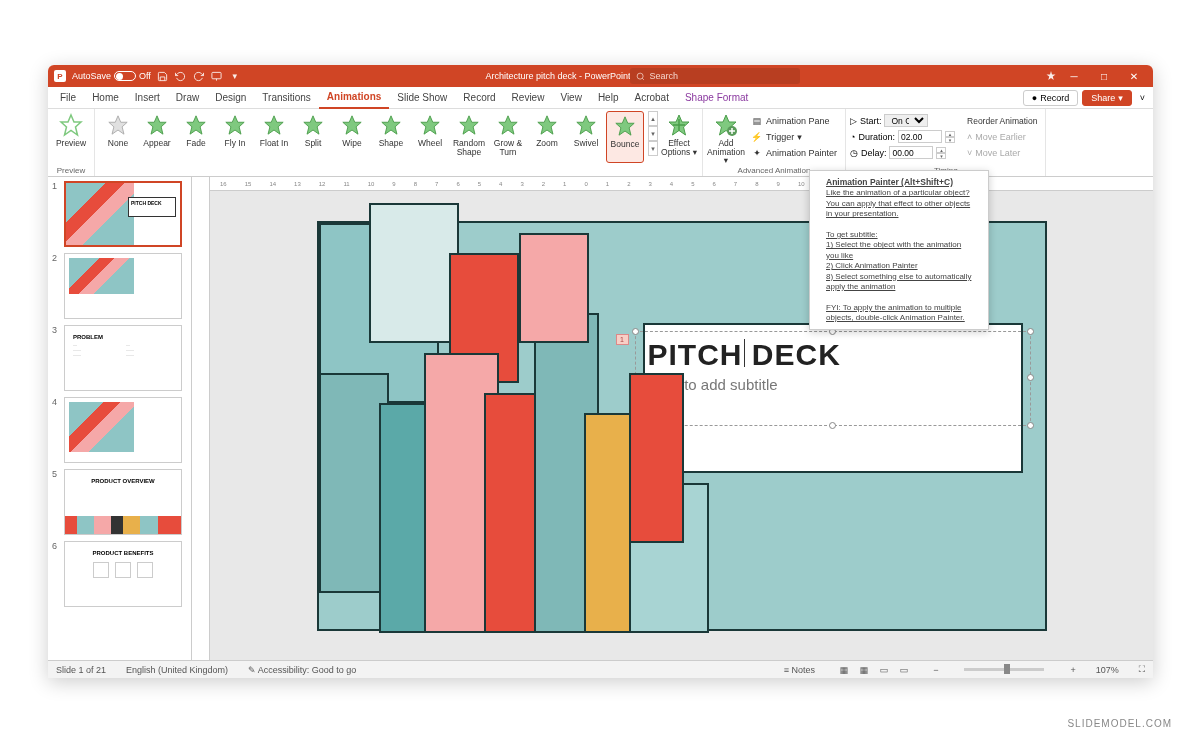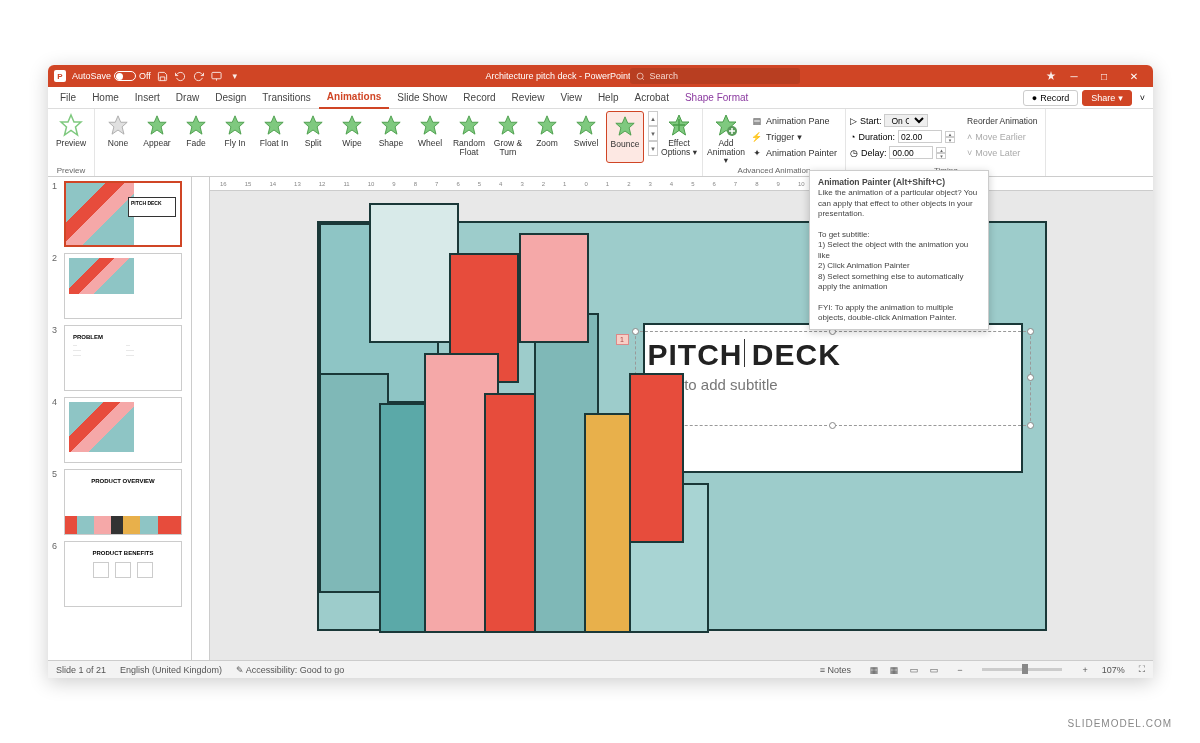--- a/index.html
+++ b/index.html
@@ -72,24 +72,24 @@
 .buildings { position: absolute; left: 0; top: 0; width: 56%; height: 100%; }
 .bld { position:absolute; border:2px solid #1a3838; }
 .textcard { position:absolute; right:22px; top:100px; width:380px; height:150px; background:#fff; border:2px solid #1a3838; padding:28px 20px 10px; }
 .textbox-sel { position:absolute; right:14px; top:108px; width:396px; height:95px; border:1px dashed #999; }
 .handle { position:absolute; width:7px; height:7px; background:#fff; border:1px solid #888; border-radius:50%; }
 .anim-tag { position:absolute; width:13px; height:11px; background:#f8cfc6; border:1px solid #d88; font-size:7px; display:flex; align-items:center; justify-content:center; color:#a44; }
 .title-text { font-size:30px; font-weight:800; color:#222; letter-spacing:1px; }
 .sub-text { font-size:15px; color:#777; margin-top:4px; }
 .cursor-line { position:absolute; width:1px; height:28px; background:#333; left:108px; top:7px; }
 
-.tooltip { position:absolute; right:164px; top:105px; width:180px; background:#fff; border:1px solid #ccc; box-shadow:0 2px 8px rgba(0,0,0,.2); padding:6px 8px; font-size:8px; color:#444; z-index:50; line-height:1.3; }
+.tooltip { position:absolute; right:164px; top:105px; width:180px; background:#fff; border:1px solid #ccc; box-shadow:0 2px 8px rgba(0,0,0,.2); padding:6px 16px; font-size:8px; color:#444; z-index:50; line-height:1.3;text-decoration:underline; }
 .tooltip b { font-size:8.5px; }
 
-.statusbar { height: 18px; background: #f3f3f3; border-top: 1px solid #ccc; display: flex; align-items: center; font-size: 9px; color: #555; padding: 0 8px; gap: 14px; }
+.statusbar { height: 18px; background: #f3f3f3; border-top: 1px solid #ccc; display: flex; align-items: center; font-size: 9px; color: #555; padding: 0 8px; gap: 20px; }
 .statusbar .spacer { flex: 1; }
 .view-btns { display:flex; gap:2px; }
 .view-btn { width:18px; height:14px; border:1px solid transparent; display:flex; align-items:center; justify-content:center; font-size:9px; color:#555;}
 .zoom-slider { width:80px; height:3px; background:#ccc; position:relative; margin:0 6px;}
 .zoom-slider::after { content:""; position:absolute; width:6px; height:10px; background:#888; left:50%; top:-4px; }
 
 .watermark { position:absolute; right:28px; bottom:14px; font-size:10px; color:#888; letter-spacing:1px; }
 </style>
 </head>
 <body>
@@ -262,21 +262,21 @@
                 </svg>
               </div>
               <div class="lbl">Wheel</div>
             </div>
             <div class="big-btn">
               <div class="ic">
                 <svg width="22" height="22" viewBox="0 0 24 24">
                   <polygon class="star " points="12,2 15,9 22,9 16.5,14 18.5,22 12,17.5 5.5,22 7.5,14 2,9 9,9"></polygon>
                 </svg>
               </div>
-              <div class="lbl">Random Float</div>
+              <div class="lbl">Random Shape</div>
             </div>
             <div class="big-btn">
               <div class="ic">
                 <svg width="22" height="22" viewBox="0 0 24 24">
                   <polygon class="star " points="12,2 15,9 22,9 16.5,14 18.5,22 12,17.5 5.5,22 7.5,14 2,9 9,9"></polygon>
                 </svg>
               </div>
               <div class="lbl">Grow &amp; Turn</div>
             </div>
             <div class="big-btn">

